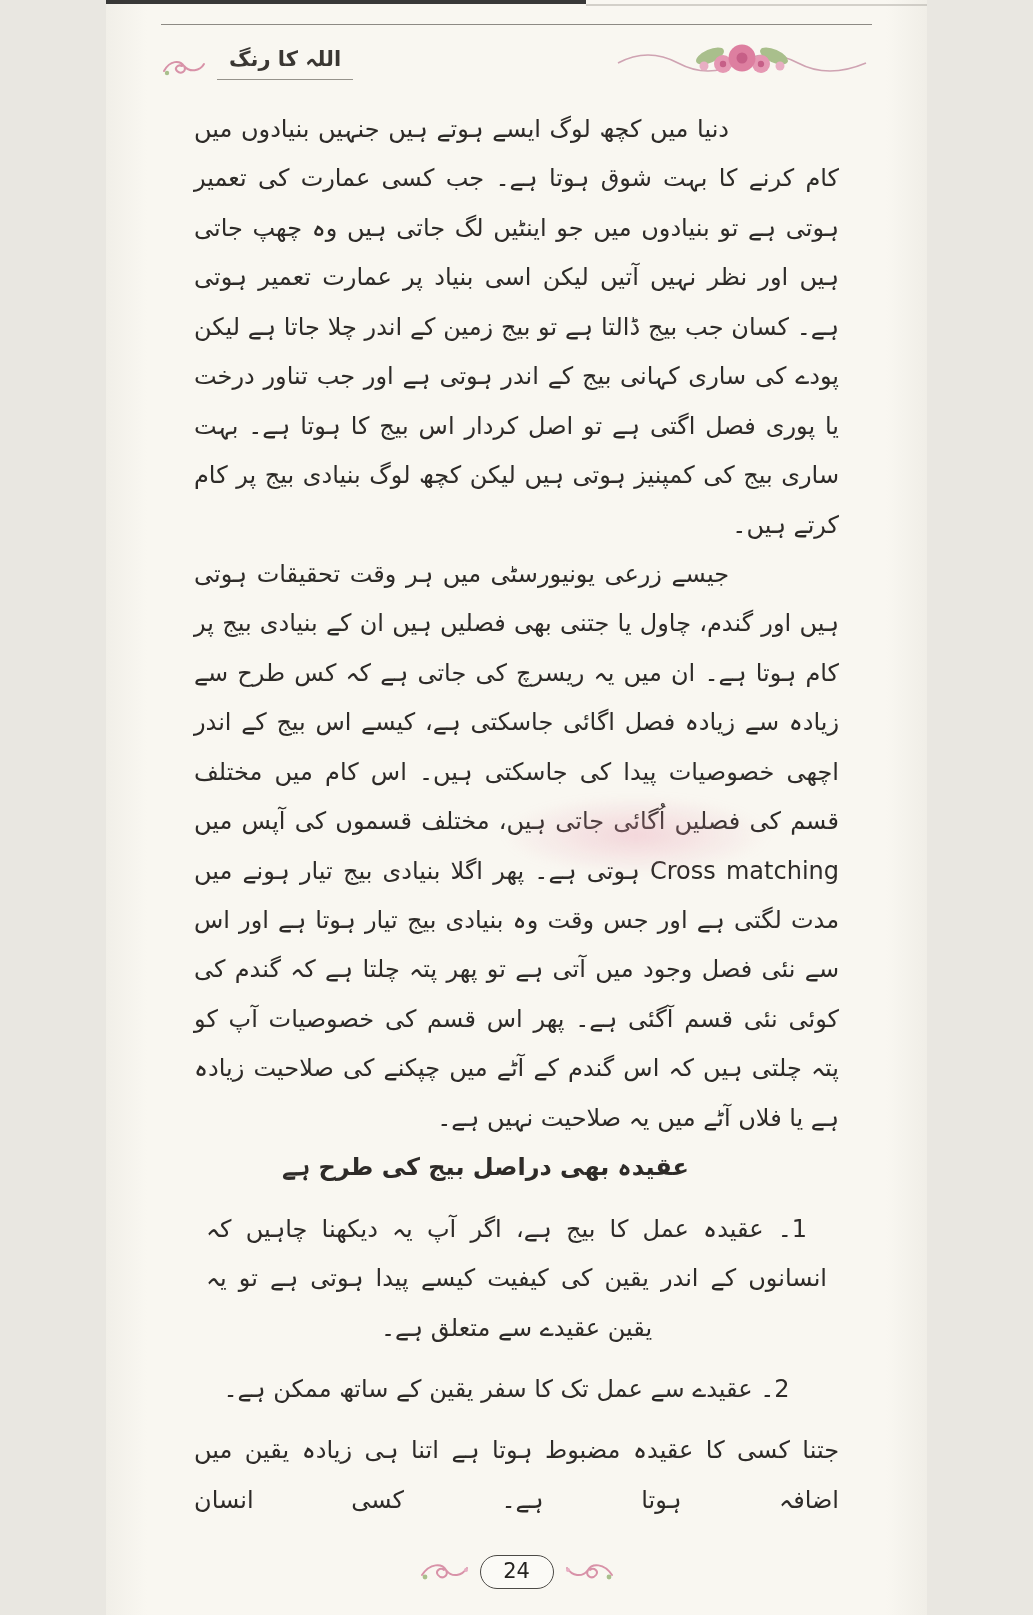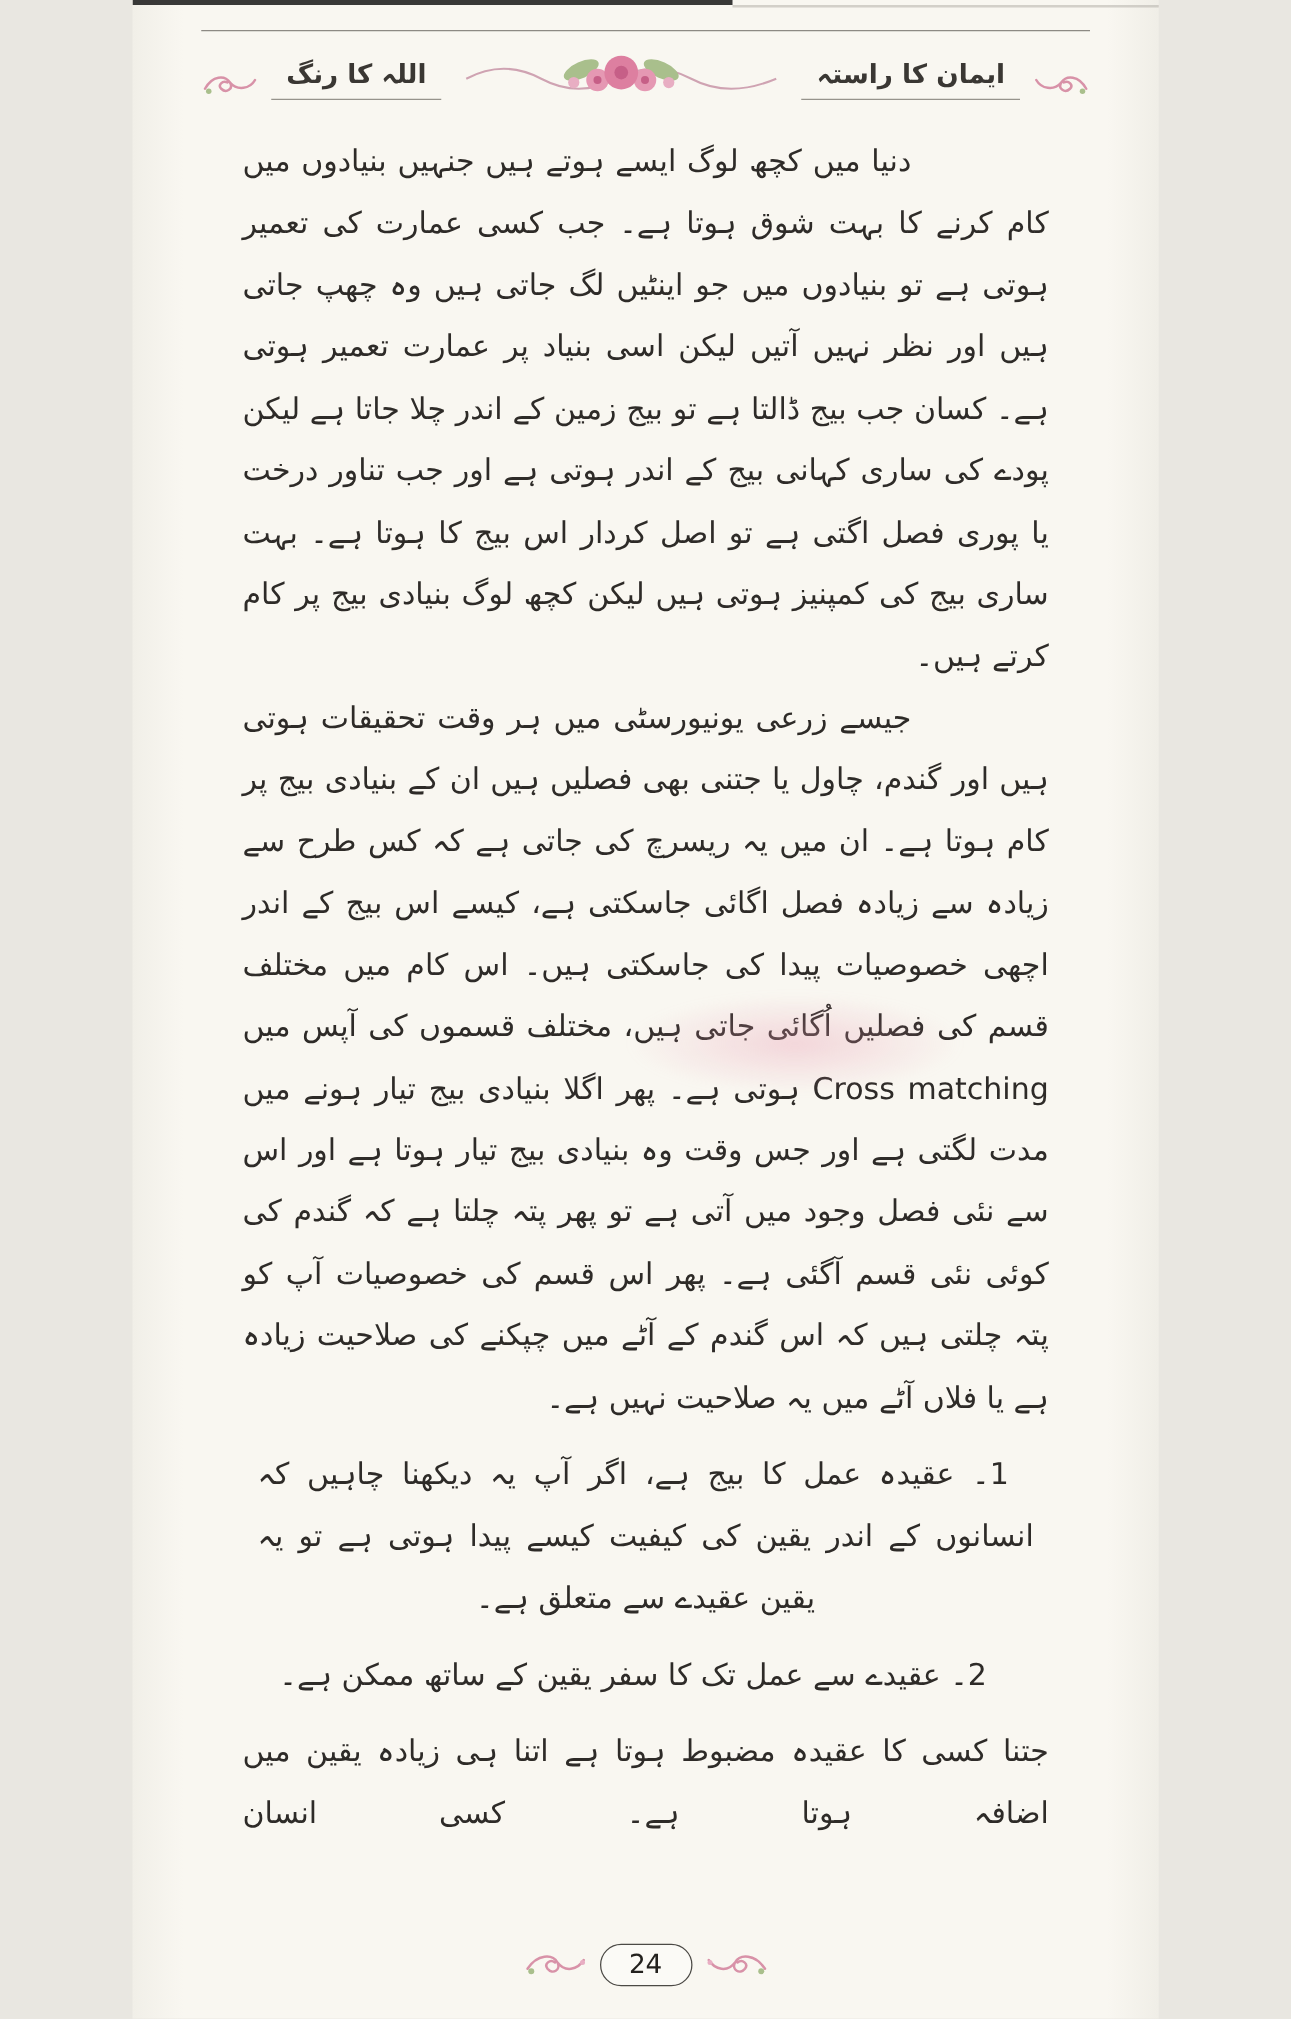--- a/index.html
+++ b/index.html
@@ -156,35 +156,27 @@
           <circle cx="168" cy="31" r="4.5" fill="#e8aec3"></circle>
           <circle cx="111" cy="29" r="9" fill="#e598b3"></circle>
           <circle cx="149" cy="29" r="9" fill="#e598b3"></circle>
           <circle cx="130" cy="23" r="13.5" fill="#dd7fa0"></circle>
           <circle cx="130" cy="23" r="5.5" fill="#c65f87"></circle>
           <circle cx="111" cy="29" r="3.2" fill="#c65f87"></circle>
           <circle cx="149" cy="29" r="3.2" fill="#c65f87"></circle>
         </svg>
       </div>
 
-      <div class="header-side">
-        <span class="header-title" dir="rtl">ایمان کا راستہ</span>
-        <span class="swirl mirrored">
-          <svg width="46" height="24" viewBox="0 0 46 24">
-            <path d="M3 15 C9 4, 19 4, 23 10 C26 15, 20 19, 16 15 C13 12, 17 8, 21 10 M23 10 C29 17, 39 15, 43 8" fill="none" stroke="#d892a8" stroke-width="2" stroke-linecap="round"></path>
-            <circle cx="6" cy="17" r="2.2" fill="#a9bf8c"></circle>
-          </svg>
-        </span>
-      </div>
     </div>
   </header>
 
   <main class="content" dir="rtl">
     <p class="para indent">دنیا میں کچھ لوگ ایسے ہوتے ہیں جنہیں بنیادوں میں کام کرنے کا بہت شوق ہوتا ہے۔ جب کسی عمارت کی تعمیر ہوتی ہے تو بنیادوں میں جو اینٹیں لگ جاتی ہیں وہ چھپ جاتی ہیں اور نظر نہیں آتیں لیکن اسی بنیاد پر عمارت تعمیر ہوتی ہے۔ کسان جب بیج ڈالتا ہے تو بیج زمین کے اندر چلا جاتا ہے لیکن پودے کی ساری کہانی بیج کے اندر ہوتی ہے اور جب تناور درخت یا پوری فصل اگتی ہے تو اصل کردار اس بیج کا ہوتا ہے۔ بہت ساری بیج کی کمپنیز ہوتی ہیں لیکن کچھ لوگ بنیادی بیج پر کام کرتے ہیں۔</p>
     <p class="para indent">جیسے زرعی یونیورسٹی میں ہر وقت تحقیقات ہوتی ہیں اور گندم، چاول یا جتنی بھی فصلیں ہیں ان کے بنیادی بیج پر کام ہوتا ہے۔ ان میں یہ ریسرچ کی جاتی ہے کہ کس طرح سے زیادہ سے زیادہ فصل اگائی جاسکتی ہے، کیسے اس بیج کے اندر اچھی خصوصیات پیدا کی جاسکتی ہیں۔ اس کام میں مختلف قسم کی فصلیں اُگائی جاتی ہیں، مختلف قسموں کی آپس میں Cross matching ہوتی ہے۔ پھر اگلا بنیادی بیج تیار ہونے میں مدت لگتی ہے اور جس وقت وہ بنیادی بیج تیار ہوتا ہے اور اس سے نئی فصل وجود میں آتی ہے تو پھر پتہ چلتا ہے کہ گندم کی کوئی نئی قسم آگئی ہے۔ پھر اس قسم کی خصوصیات آپ کو پتہ چلتی ہیں کہ اس گندم کے آٹے میں چپکنے کی صلاحیت زیادہ ہے یا فلاں آٹے میں یہ صلاحیت نہیں ہے۔</p>
+    <p class="section-heading">عقیدہ بھی دراصل بیج کی طرح ہے</p>
     <p class="numbered-item">1۔ عقیدہ عمل کا بیج ہے، اگر آپ یہ دیکھنا چاہیں کہ انسانوں کے اندر یقین کی کیفیت کیسے پیدا ہوتی ہے تو یہ یقین عقیدے سے متعلق ہے۔</p>
     <p class="numbered-item">2۔ عقیدے سے عمل تک کا سفر یقین کے ساتھ ممکن ہے۔</p>
     <p class="para closing">جتنا کسی کا عقیدہ مضبوط ہوتا ہے اتنا ہی زیادہ یقین میں اضافہ ہوتا ہے۔ کسی انسان</p>
   </main>
 
   <div class="smudge smudge-a"></div>
   <div class="smudge smudge-b"></div>
 
   <footer class="page-footer">
     <span class="footer-swirl">

